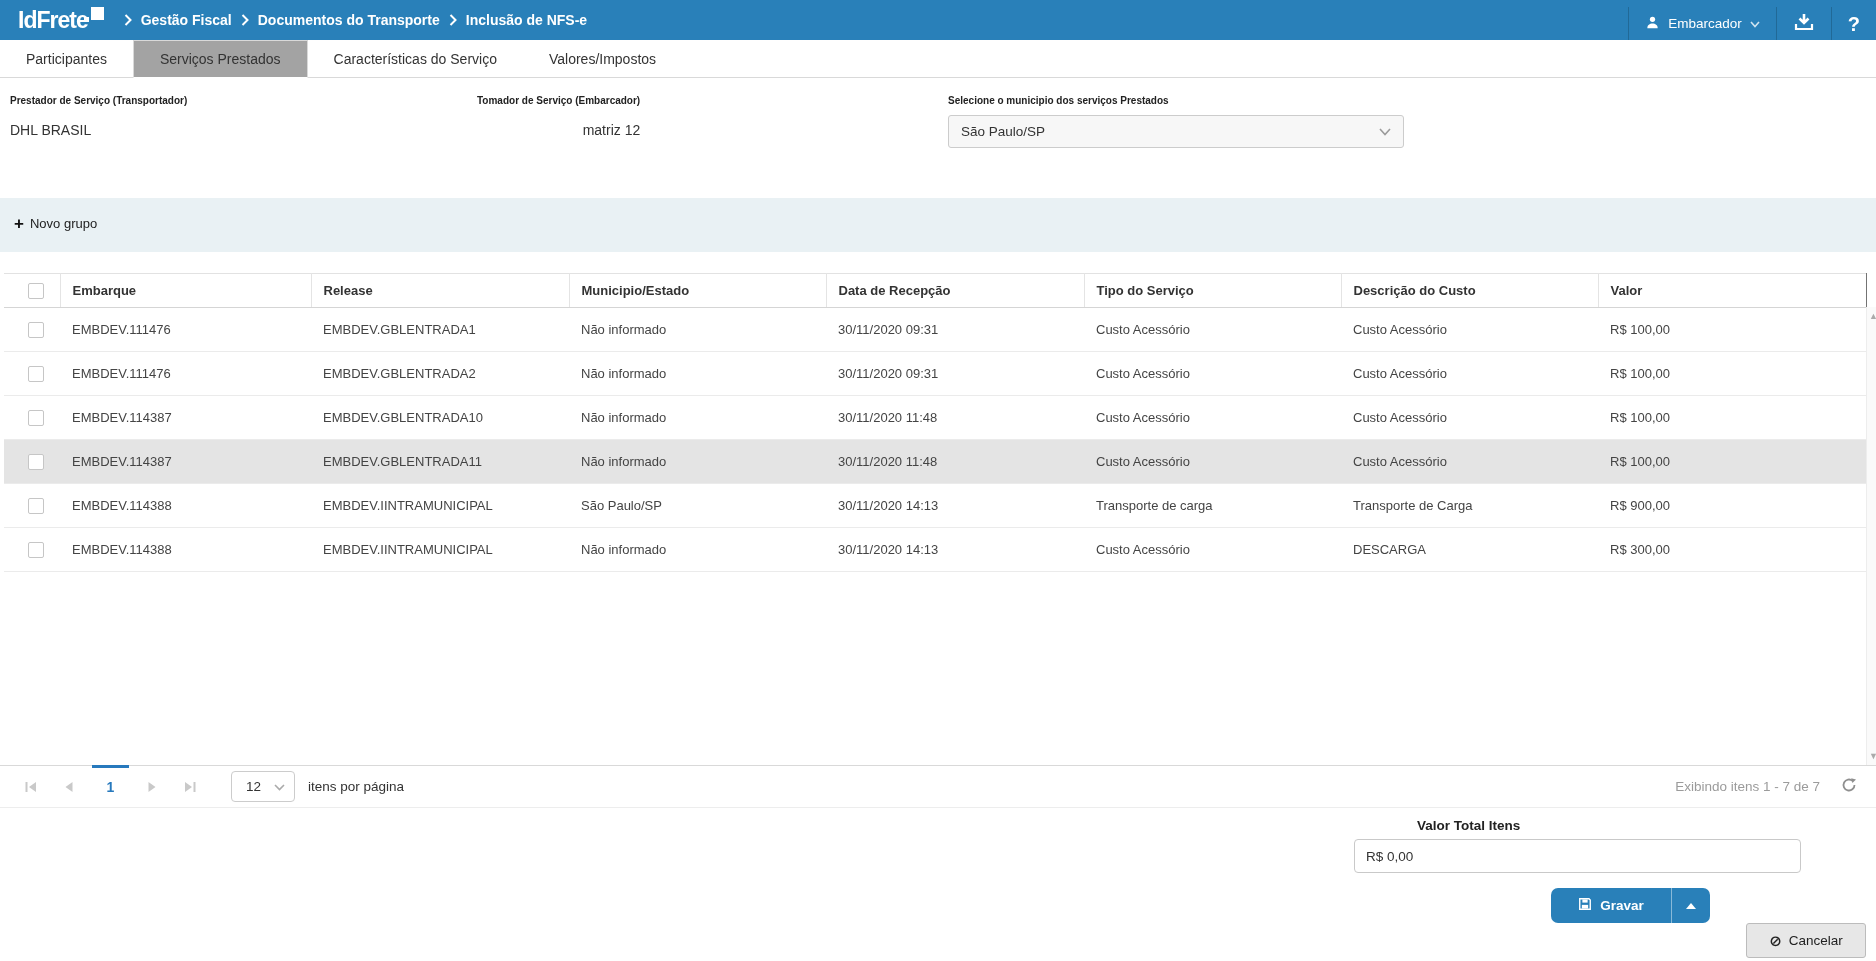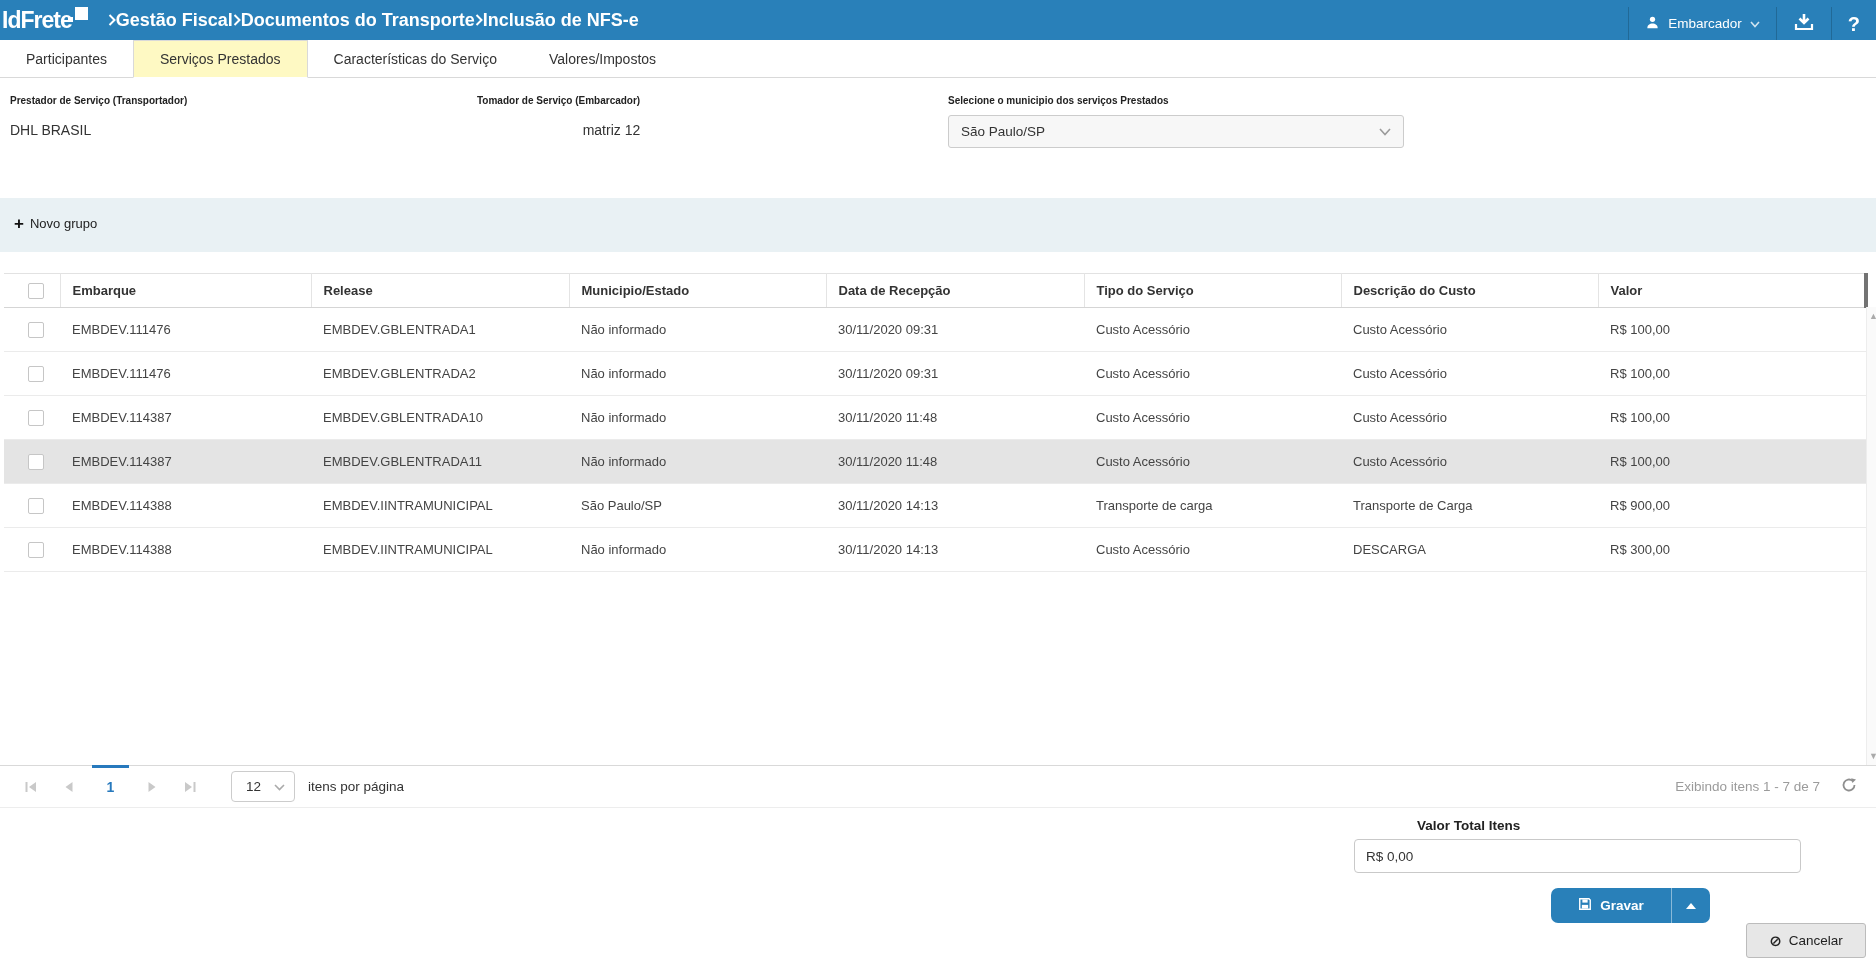--- a/index.html
+++ b/index.html
@@ -3,34 +3,34 @@
 <meta charset="utf-8">
 <style>
   * { box-sizing: border-box; margin: 0; padding: 0; }
   html,body { background:#fff; }
   .page {
     position: relative; width: 1876px; height: 961px; overflow: hidden;
     font-family: "Liberation Sans", "DejaVu Sans", sans-serif; color:#333; background:#fff;
   }
   
   .topbar { position:absolute; left:0; top:0; width:100%; height:40px; background:#2980b9; display:flex; align-items:center; color:#fff; }
-  .logo { display:flex; align-items:flex-start; margin-left:2px; cursor:pointer; }
+  .logo { display:flex; align-items:flex-start; margin-left:18px; cursor:pointer; }
   .logo-text { font-size:23px; font-weight:700; letter-spacing:-1px; line-height:36px; }
   .logo-mark { position:relative; width:13px; height:13px; background:#fff; margin:5px 0 0 3px; }
   .logo-mark::after { content:""; position:absolute; left:-7px; bottom:-2px; width:5px; height:5px; background:#fff; }
-  .breadcrumb { display:flex; align-items:center; margin-left:20px; font-size:18px; font-weight:700; }
+  .breadcrumb { display:flex; align-items:center; gap:9px; margin-left:20px; font-size:14px; font-weight:700; }
   .crumb { cursor:pointer; white-space:nowrap; }
   .crumb-sep svg { display:block; }
   .topbar-right { margin-left:auto; display:flex; align-items:stretch; height:100%; }
   .tb-item { display:flex; align-items:center; padding:0 16px; border-left:1px solid rgba(0,0,0,0.18); cursor:pointer; gap:8px; font-size:13.5px;margin-top:7px; }
   .help-glyph { font-size:20px; font-weight:700; line-height:1; }
   
   .tabs { position:absolute; left:0; top:40px; width:100%; height:38px; border-bottom:1px solid #d9d9d9; display:flex; background:#fff; }
   .tab { display:flex; align-items:center; padding:0 26px; font-size:14px; color:#333; cursor:pointer; white-space:nowrap; }
-  .tab.active { border:1px solid #d9d9d9; border-bottom:1px solid #fff; margin-bottom:-1px; background:#fef9c3; }
+  .tab.active { border:1px solid #d9d9d9; border-bottom:1px solid #fff; margin-bottom:-1px; background:#a3a3a3; }
   
   .field { position:absolute; top:95px; }
   .field-label { font-size:10px; font-weight:700; color:#222; }
   .field-value { margin-top:16px; font-size:14px; color:#333; }
   .f-prestador { left:10px; }
   .f-tomador { left:477px;text-align:right; }
   .f-municipio { left:948px; width:456px; }
   .select-box { margin-top:9px; height:33px; background:#f7f7f7; border:1px solid #ccc; border-radius:3px; display:flex; align-items:center; padding:0 12px; font-size:13.5px; color:#333; cursor:pointer; justify-content:space-between; }
   
   .filters-header { position:absolute; left:0; top:170px; width:100%; height:28px; background:#e1ecf0; border-top:1px solid #ccdade; display:flex; align-items:center; font-size:13px; color:#333; }
@@ -38,21 +38,21 @@
   .filters-actions { margin-left:auto; display:flex; gap:20px; margin-right:14px; font-size:12.5px; color:#444; }
   .filter-link { display:flex; align-items:center; gap:6px; cursor:pointer; }
   .filters-body { position:absolute; left:0; top:198px; width:100%; height:54px; background:#e9f1f4; }
   .new-group { position:absolute; left:14px; top:17px; display:flex; align-items:center; gap:6px; font-size:13px; color:#222; cursor:pointer; }
   .plus-glyph { font-weight:700; font-size:17px; line-height:1; color:#111; }
   
   .table-wrap { position:absolute; left:4px; top:273px; width:100%; height:492px; background:#fff; }
   table { border-collapse:collapse; table-layout:fixed; width:1862px; }
   th { height:34px; text-align:left; padding-left:12px; font-size:13px; font-weight:600; color:#333;
        border-top:1px solid #e2e2e2; border-bottom:1px solid #d5d5d5; border-right:1px solid #e4e4e4; background:#fff; cursor:pointer; }
-  th:last-child { border-right:4px solid #737373; }
+  th:last-child { border-right:1px solid #737373; }
   td { height:44px; padding-left:12px; font-size:13px; color:#444; border-bottom:1px solid #ebebeb; background:#fff; }
   tr.highlighted td { background:#e4e4e4; }
   .th-check, .td-check { padding-left:24px; }
   .checkbox { width:16px; height:16px; border:1px solid #c6c6c6; border-radius:2px; background:#fff; cursor:pointer; }
   .vscroll { position:absolute; right:0; top:34px; width:14px; height:458px; background:#fafafa; border-left:1px solid #ededed; cursor:pointer; }
   .vscroll .arr { position:absolute; left:0; width:100%; text-align:center; font-size:9px; color:#aaa; line-height:14px; }
   .arr-up { top:2px; } .arr-down { bottom:2px; }
   
   .pagination { position:absolute; left:0; top:765px; width:100%; height:43px; border-top:1px solid #d9d9d9; border-bottom:1px solid #ededed; display:flex; align-items:center; background:#fff; }
   .page-indicator { position:absolute; left:92px; top:-1px; width:37px; height:3px; background:#2779bd; }

